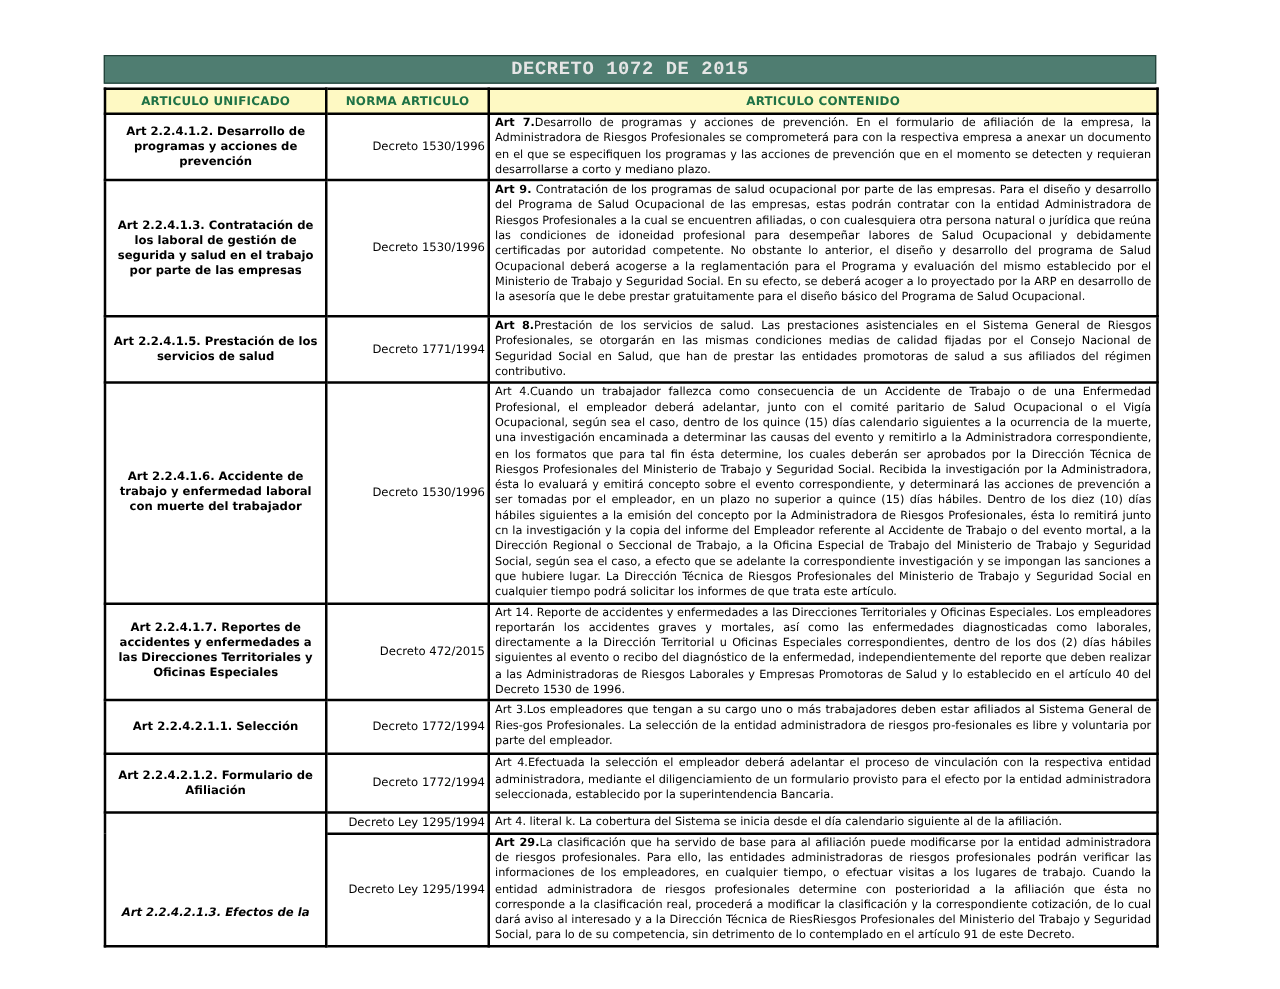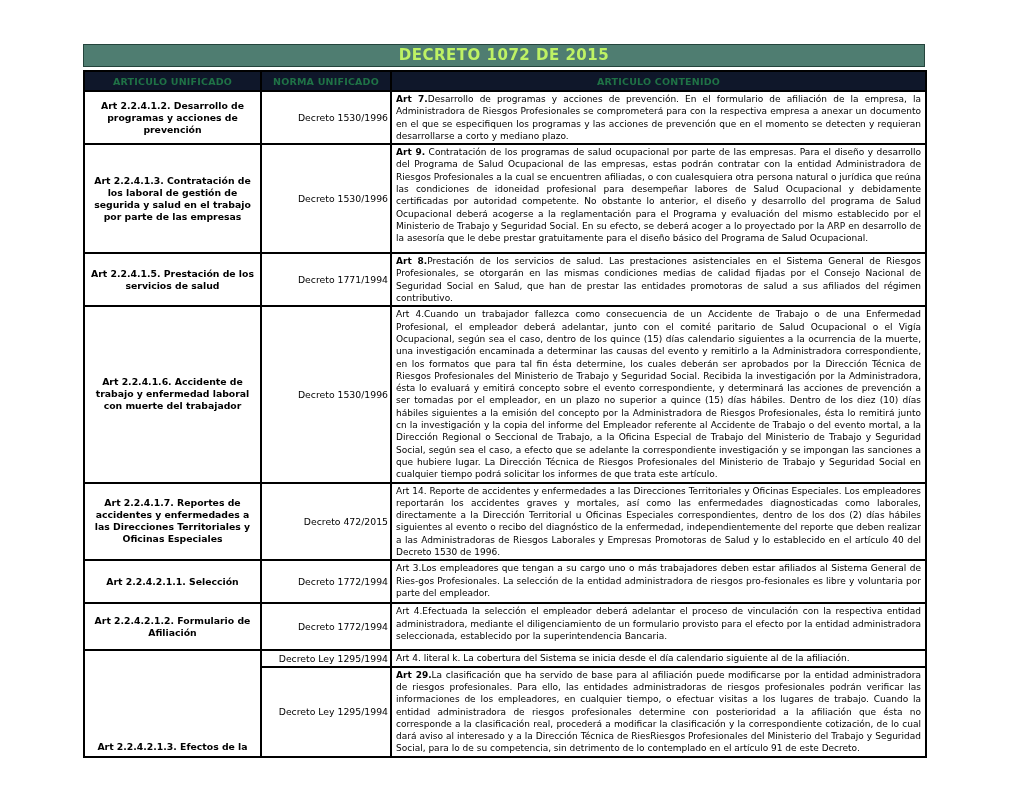--- a/index.html
+++ b/index.html
@@ -16,40 +16,41 @@
     position: absolute;
     left: 83px;
     top: 44px;
     width: 842px;
   }
   .title-bar {
     width: 100%;
     height: 23px;
     background: #4f7d71;
     border: 1px solid #24443c;
-    color: #bef264;
+    color: #e5e5e5;
     font-size: 15px;
     font-weight: bold;
     text-align: center;
     line-height: 21px;
     letter-spacing: 0.5px;
     margin-bottom: 3px;
+    font-family: Liberation Mono, monospace;
   }
   table.main {
     border-collapse: collapse;
     table-layout: fixed;
     width: 842px;
     background: #ffffff;
   }
   col.c1 { width: 177px; }
   col.c2 { width: 130px; }
   col.c3 { width: 535px; }
   th, td { border: 2px solid #000000; }
   th {
-    background: #0f172a;
+    background: #fef9c3;
     color: #1f7246;
     font-size: 9.5px;
     font-weight: bold;
     height: 20px;
     text-align: center;
     vertical-align: middle;
     letter-spacing: 0.2px;
   }
   td.articulo {
     font-size: 9.3px;
@@ -78,41 +79,41 @@
   td.contenido .lead { font-weight: bold; }
   tr.r1 { height: 52px; }
   tr.r2 { height: 109px; }
   tr.r3 { height: 43px; }
   tr.r4 { height: 173px; }
   tr.r5 { height: 76px; }
   tr.r6 { height: 43px; }
   tr.r7 { height: 47px; }
   tr.r8a { height: 15px; }
   tr.r8b { height: 90px; }
-  td.articulo.bottom { vertical-align: bottom; padding-bottom: 3px; }
+  td.articulo.bottom { vertical-align: bottom; padding-bottom: 19px; font-style: italic; }
 </style>
 </head>
 <body>
 
 <div class="page">
   <div class="doc">
 
     <div class="title-bar">DECRETO 1072 DE 2015</div>
 
     <table class="main">
       <colgroup>
           <col class="c1">
           <col class="c2">
           <col class="c3">
         </colgroup>
 
       <tbody>
           <tr>
         <th>ARTICULO UNIFICADO</th>
-        <th>NORMA UNIFICADO</th>
+        <th>NORMA ARTICULO</th>
         <th>ARTICULO CONTENIDO</th>
       </tr>
 
       <tr class="r1">
         <td class="articulo">Art 2.2.4.1.2. Desarrollo de programas y acciones de prevención</td>
         <td class="norma">Decreto 1530/1996</td>
         <td class="contenido"><span class="lead">Art 7.</span><span>Desarrollo de programas y acciones de prevención. En el formulario de afiliación de la empresa, la Administradora de Riesgos Profesionales se comprometerá para con la respectiva empresa a anexar un documento en el que se especifiquen los programas y las acciones de prevención que en el momento se detecten y requieran desarrollarse a corto y mediano plazo.</span></td>
       </tr>
 
       <tr class="r2">

